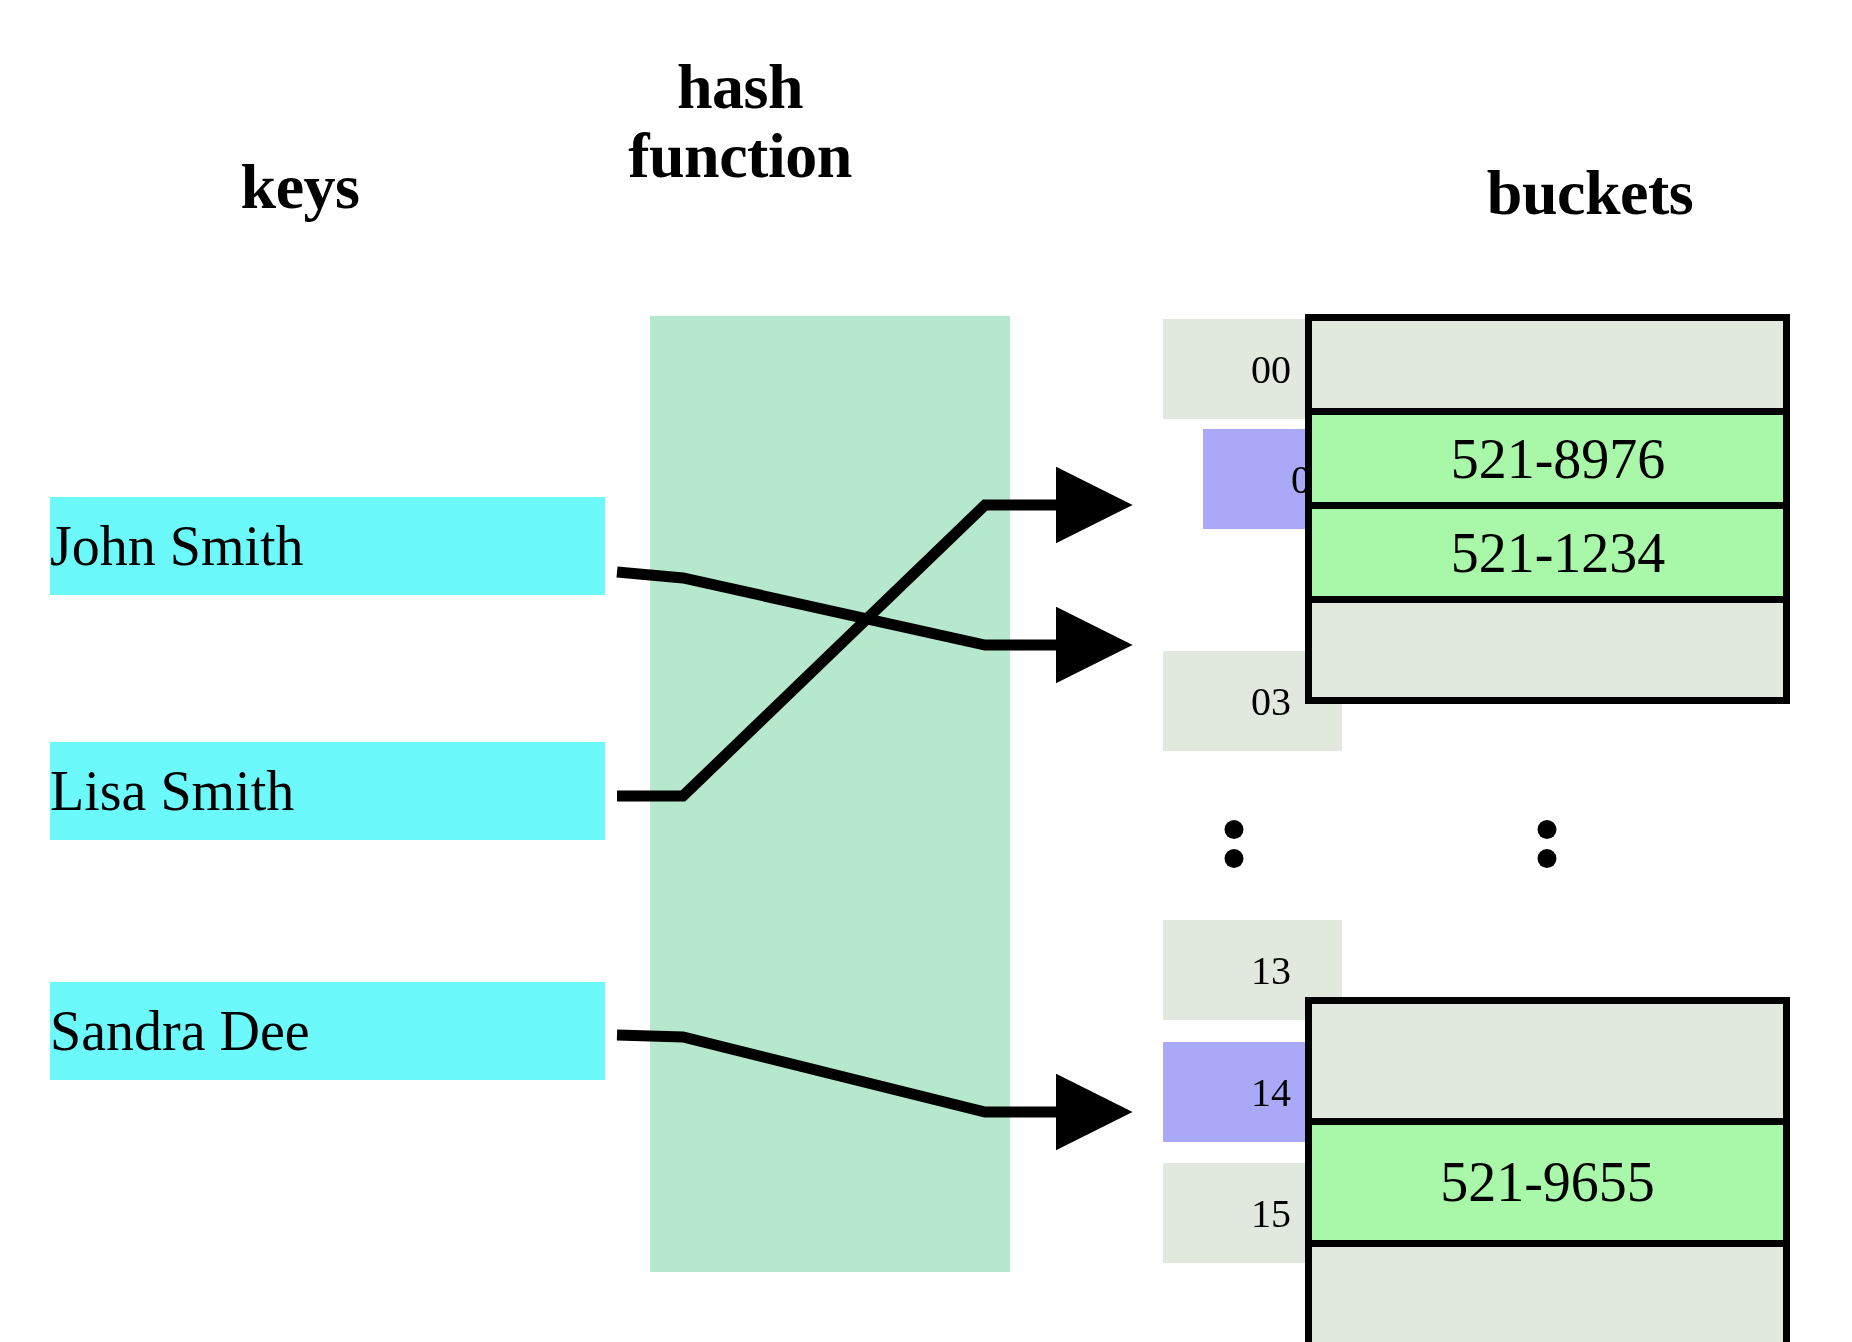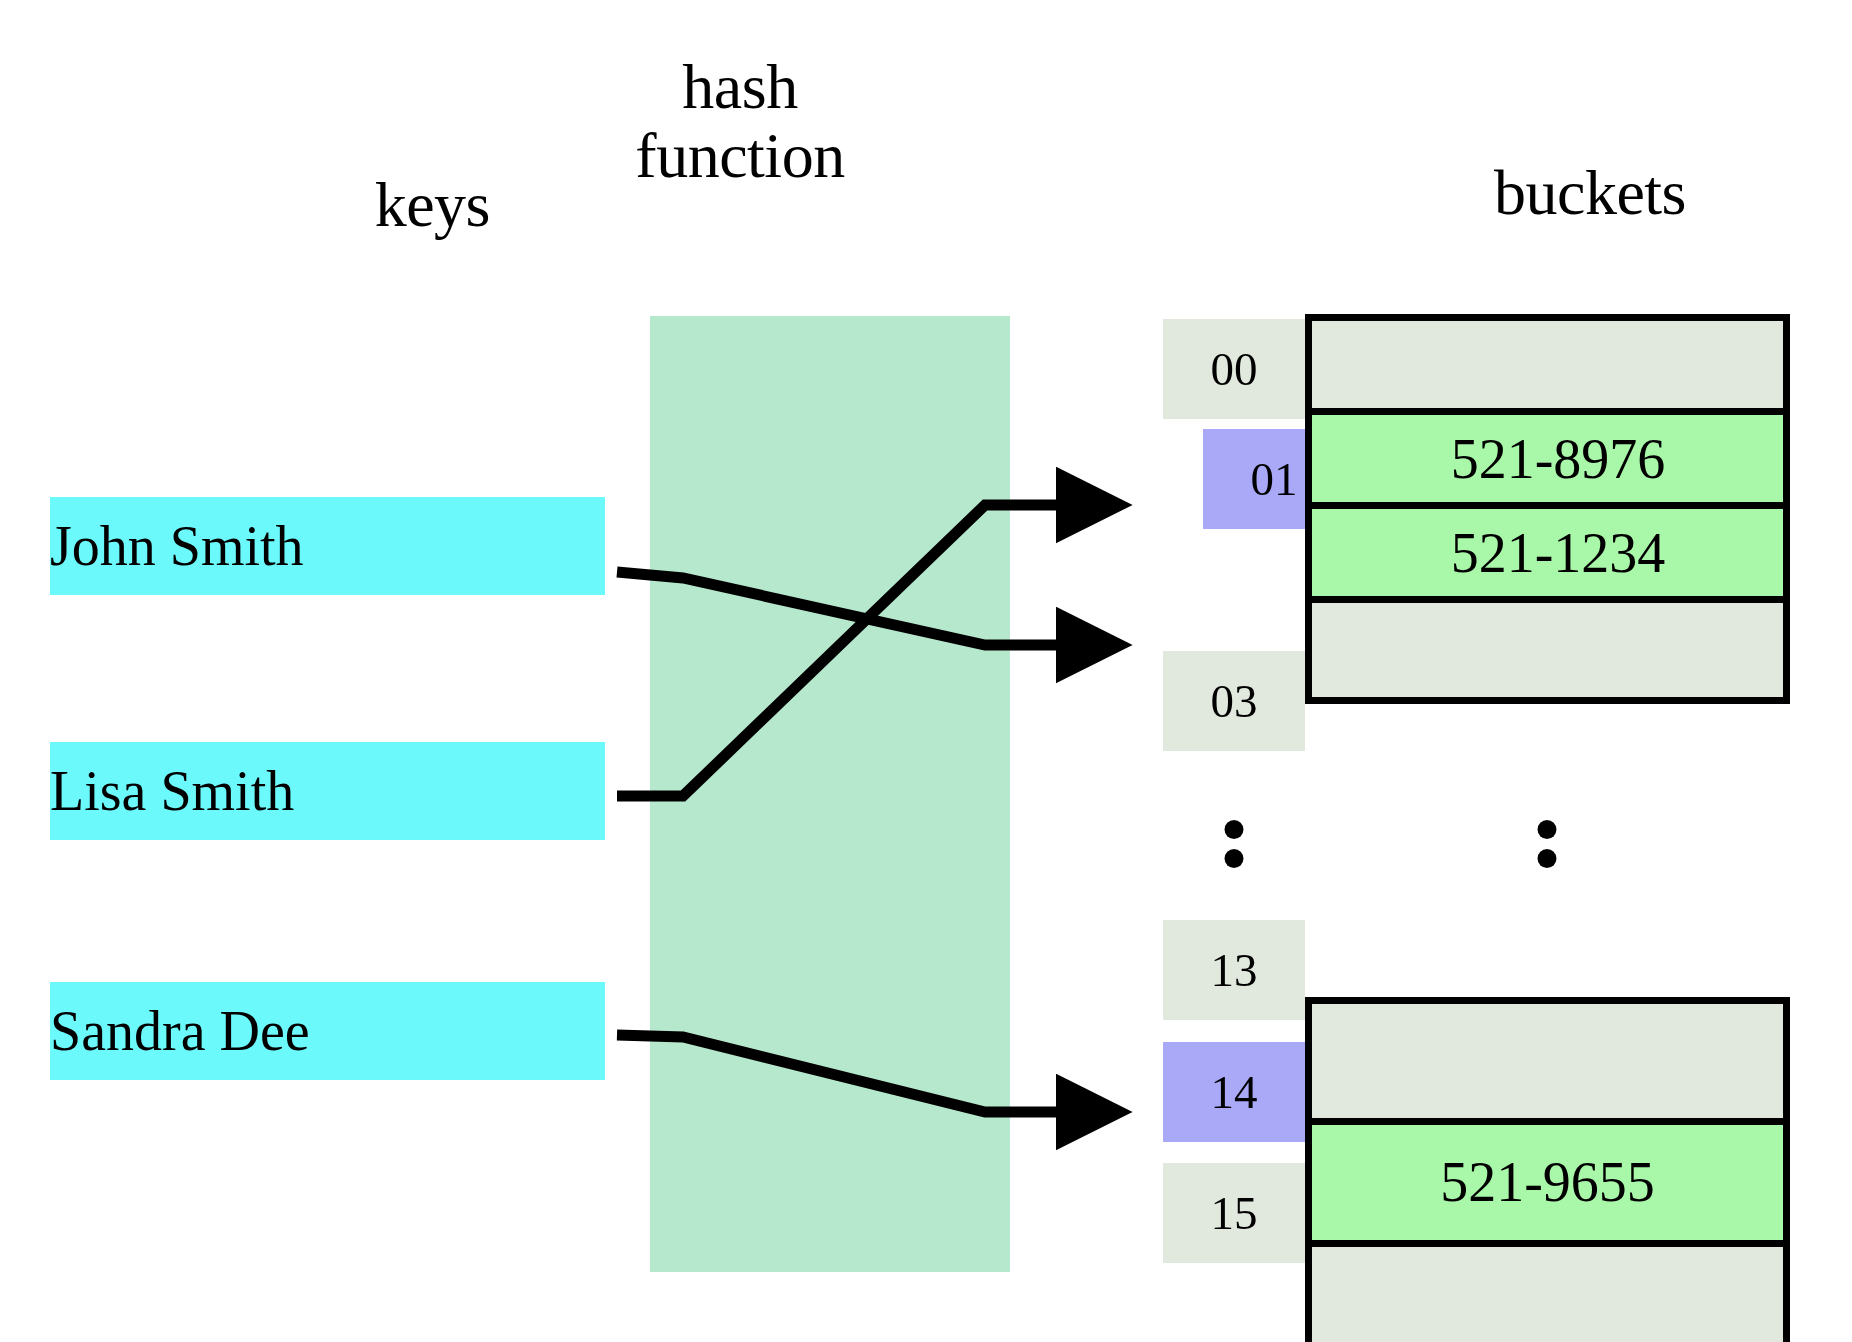--- a/index.html
+++ b/index.html
@@ -14,29 +14,29 @@
     position: relative;
     width: 1852px;
     height: 1342px;
     background: #ffffff;
     overflow: hidden;
   }
 
   
   .heading {
     position: absolute;
-    font-weight: normal;
+    font-weight: bold;
     font-size: 64px;
     line-height: 1.08;
     color: #000000;
     text-align: center;
     white-space: pre-line;
     letter-spacing: -0.5px;
   }
-  #heading-keys  { left: 110px;  top: 170px; width: 380px; text-align: right; }
+  #heading-keys  { left: 110px;  top: 152px; width: 380px; }
   #heading-hash  { left: 555px;  top: 52px;  width: 370px; }
   #heading-buckets { left: 1350px; top: 158px; width: 480px; }
 
   
   .key-box {
     position: absolute;
     left: 50px;
     width: 555px;
     height: 98px;
     background: #6cf9fb;
@@ -62,23 +62,24 @@
 
   
   .index-cell {
     position: absolute;
     left: 1163px;
     width: 142px;
     height: 100px;
     display: flex;
     align-items: center;
     justify-content: center;
-    font-size: 47px;
+    font-size: 40px;
     color: #000000;
     background: #e1e9de;
+    padding-left: 37px;
   }
   .index-cell.active { background: #a9a9f7; }
 
   #index-cell-00 { top: 319px; }
   #index-cell-01 { top: 429px; margin-left: 40px; }
   #index-cell-02 { top: 540px; }
   #index-cell-03 { top: 651px; }
   #index-cell-13 { top: 920px; }
   #index-cell-14 { top: 1042px; }
   #index-cell-15 { top: 1163px; }

